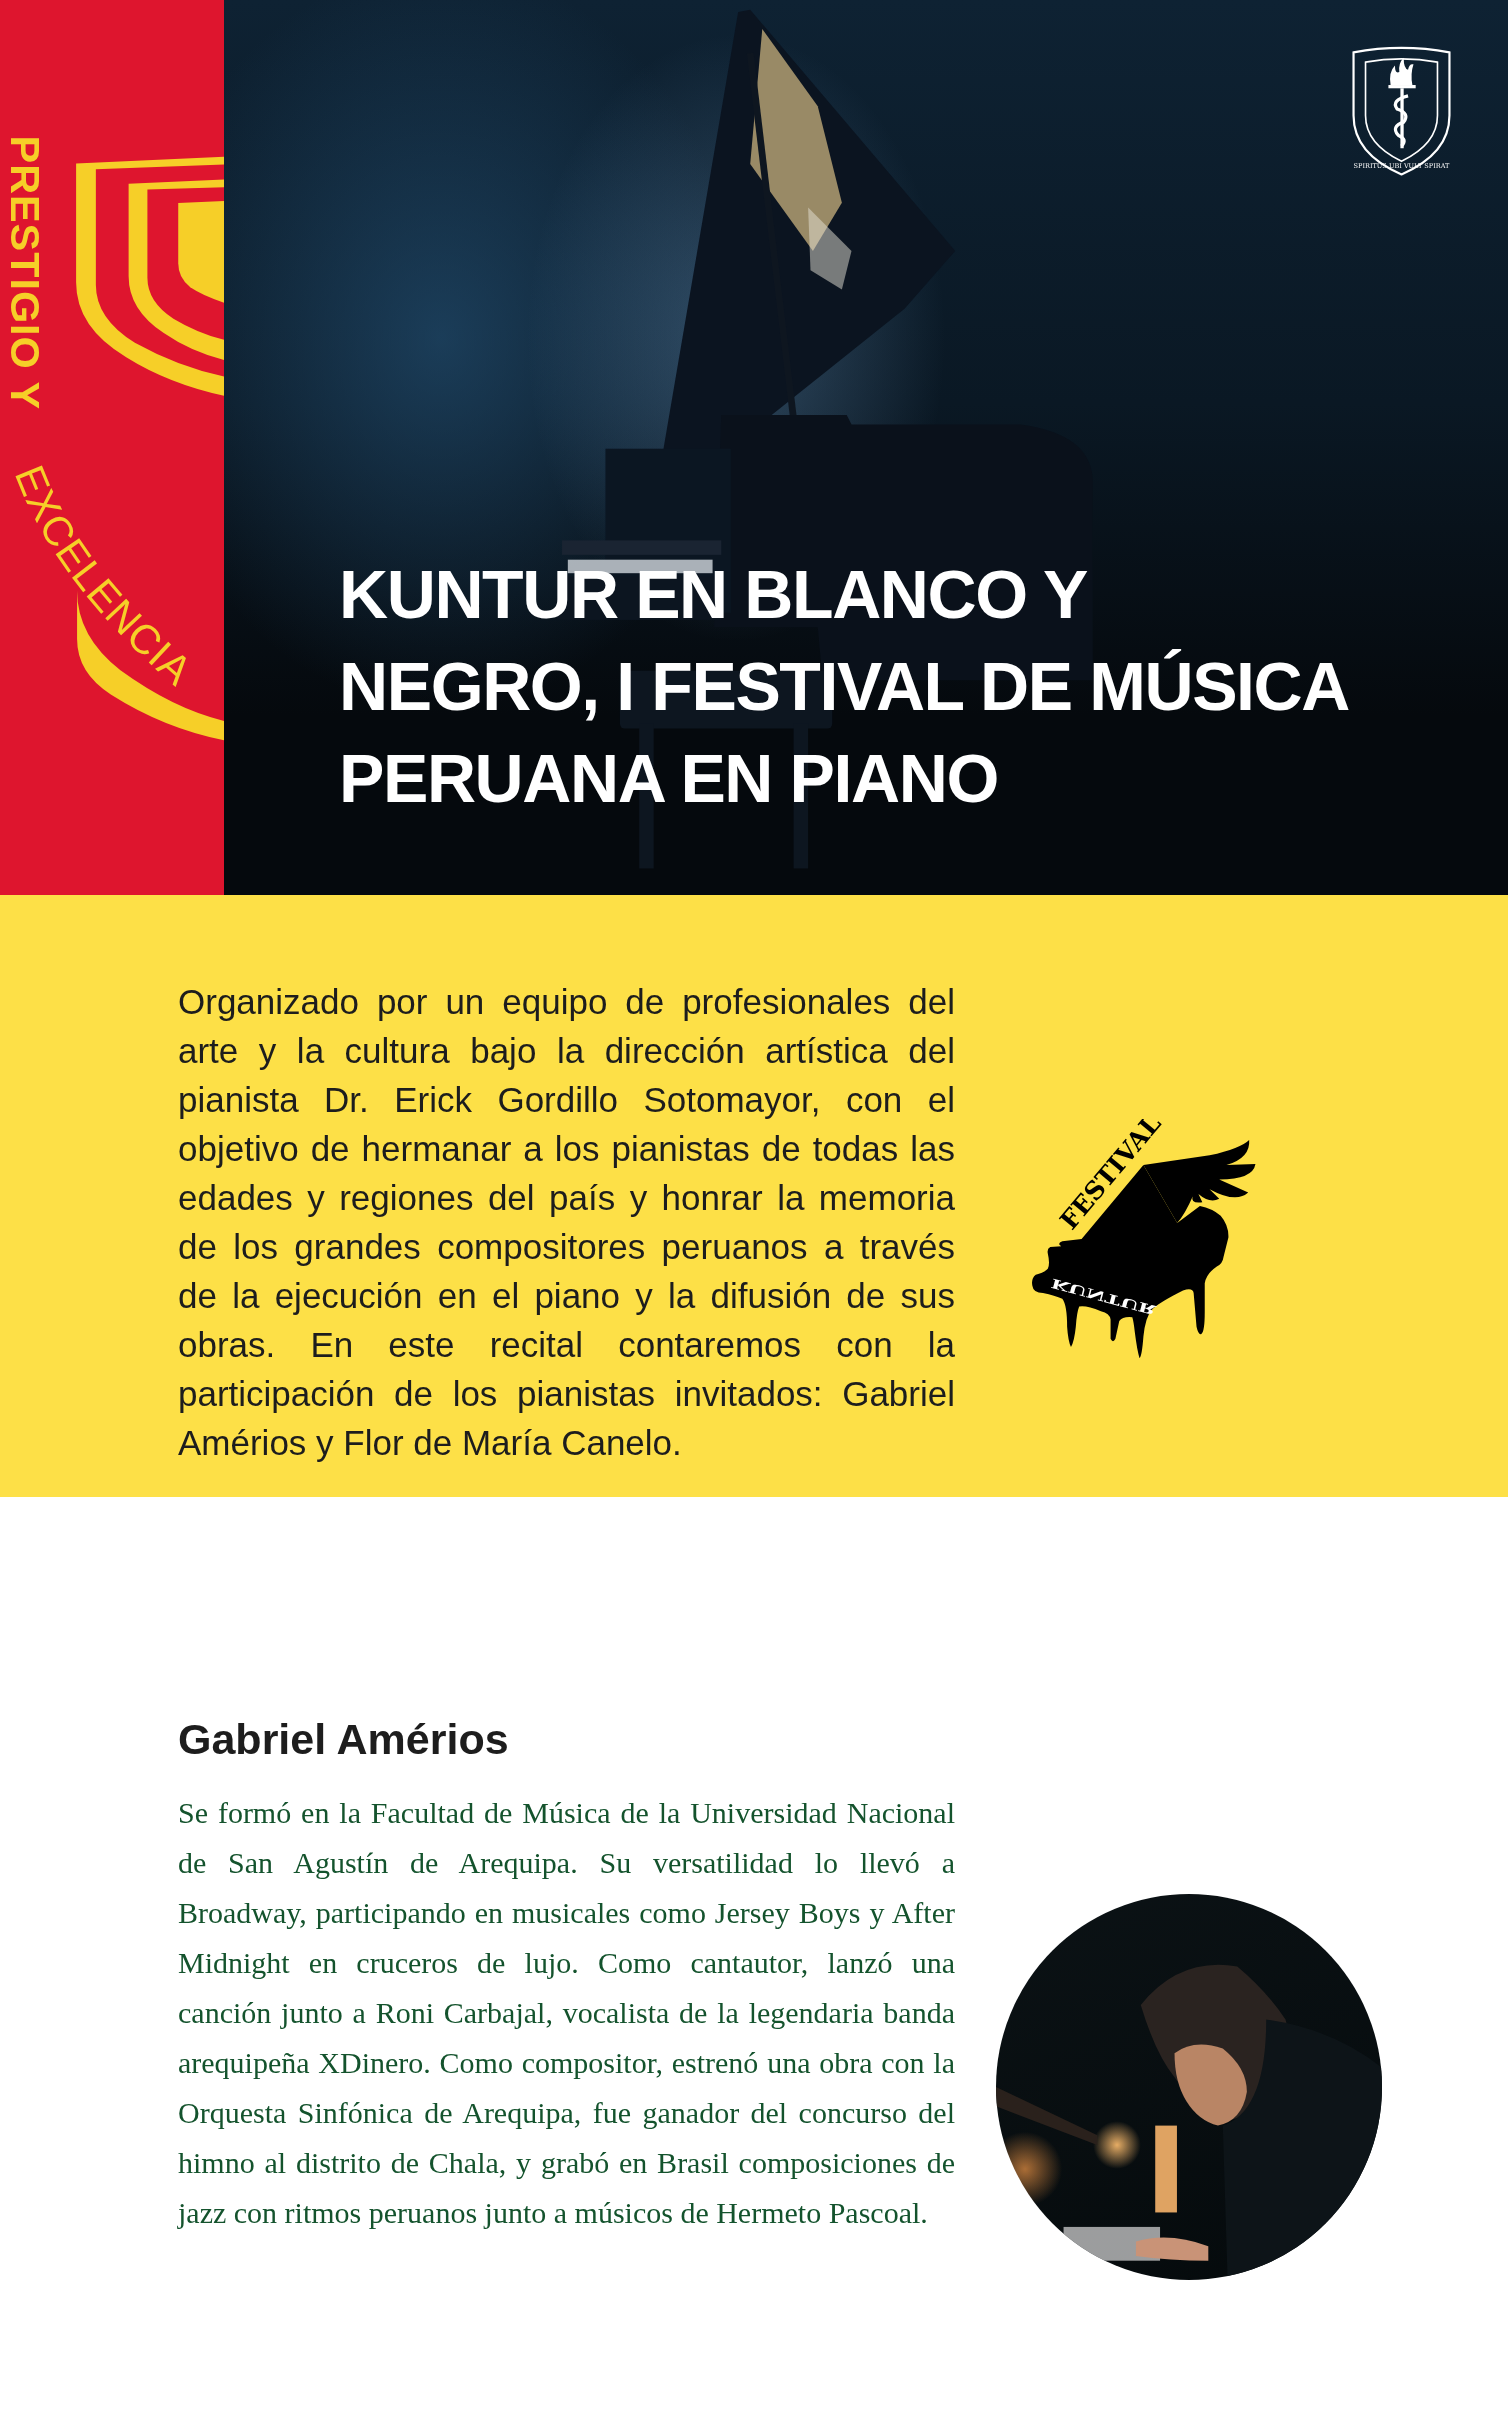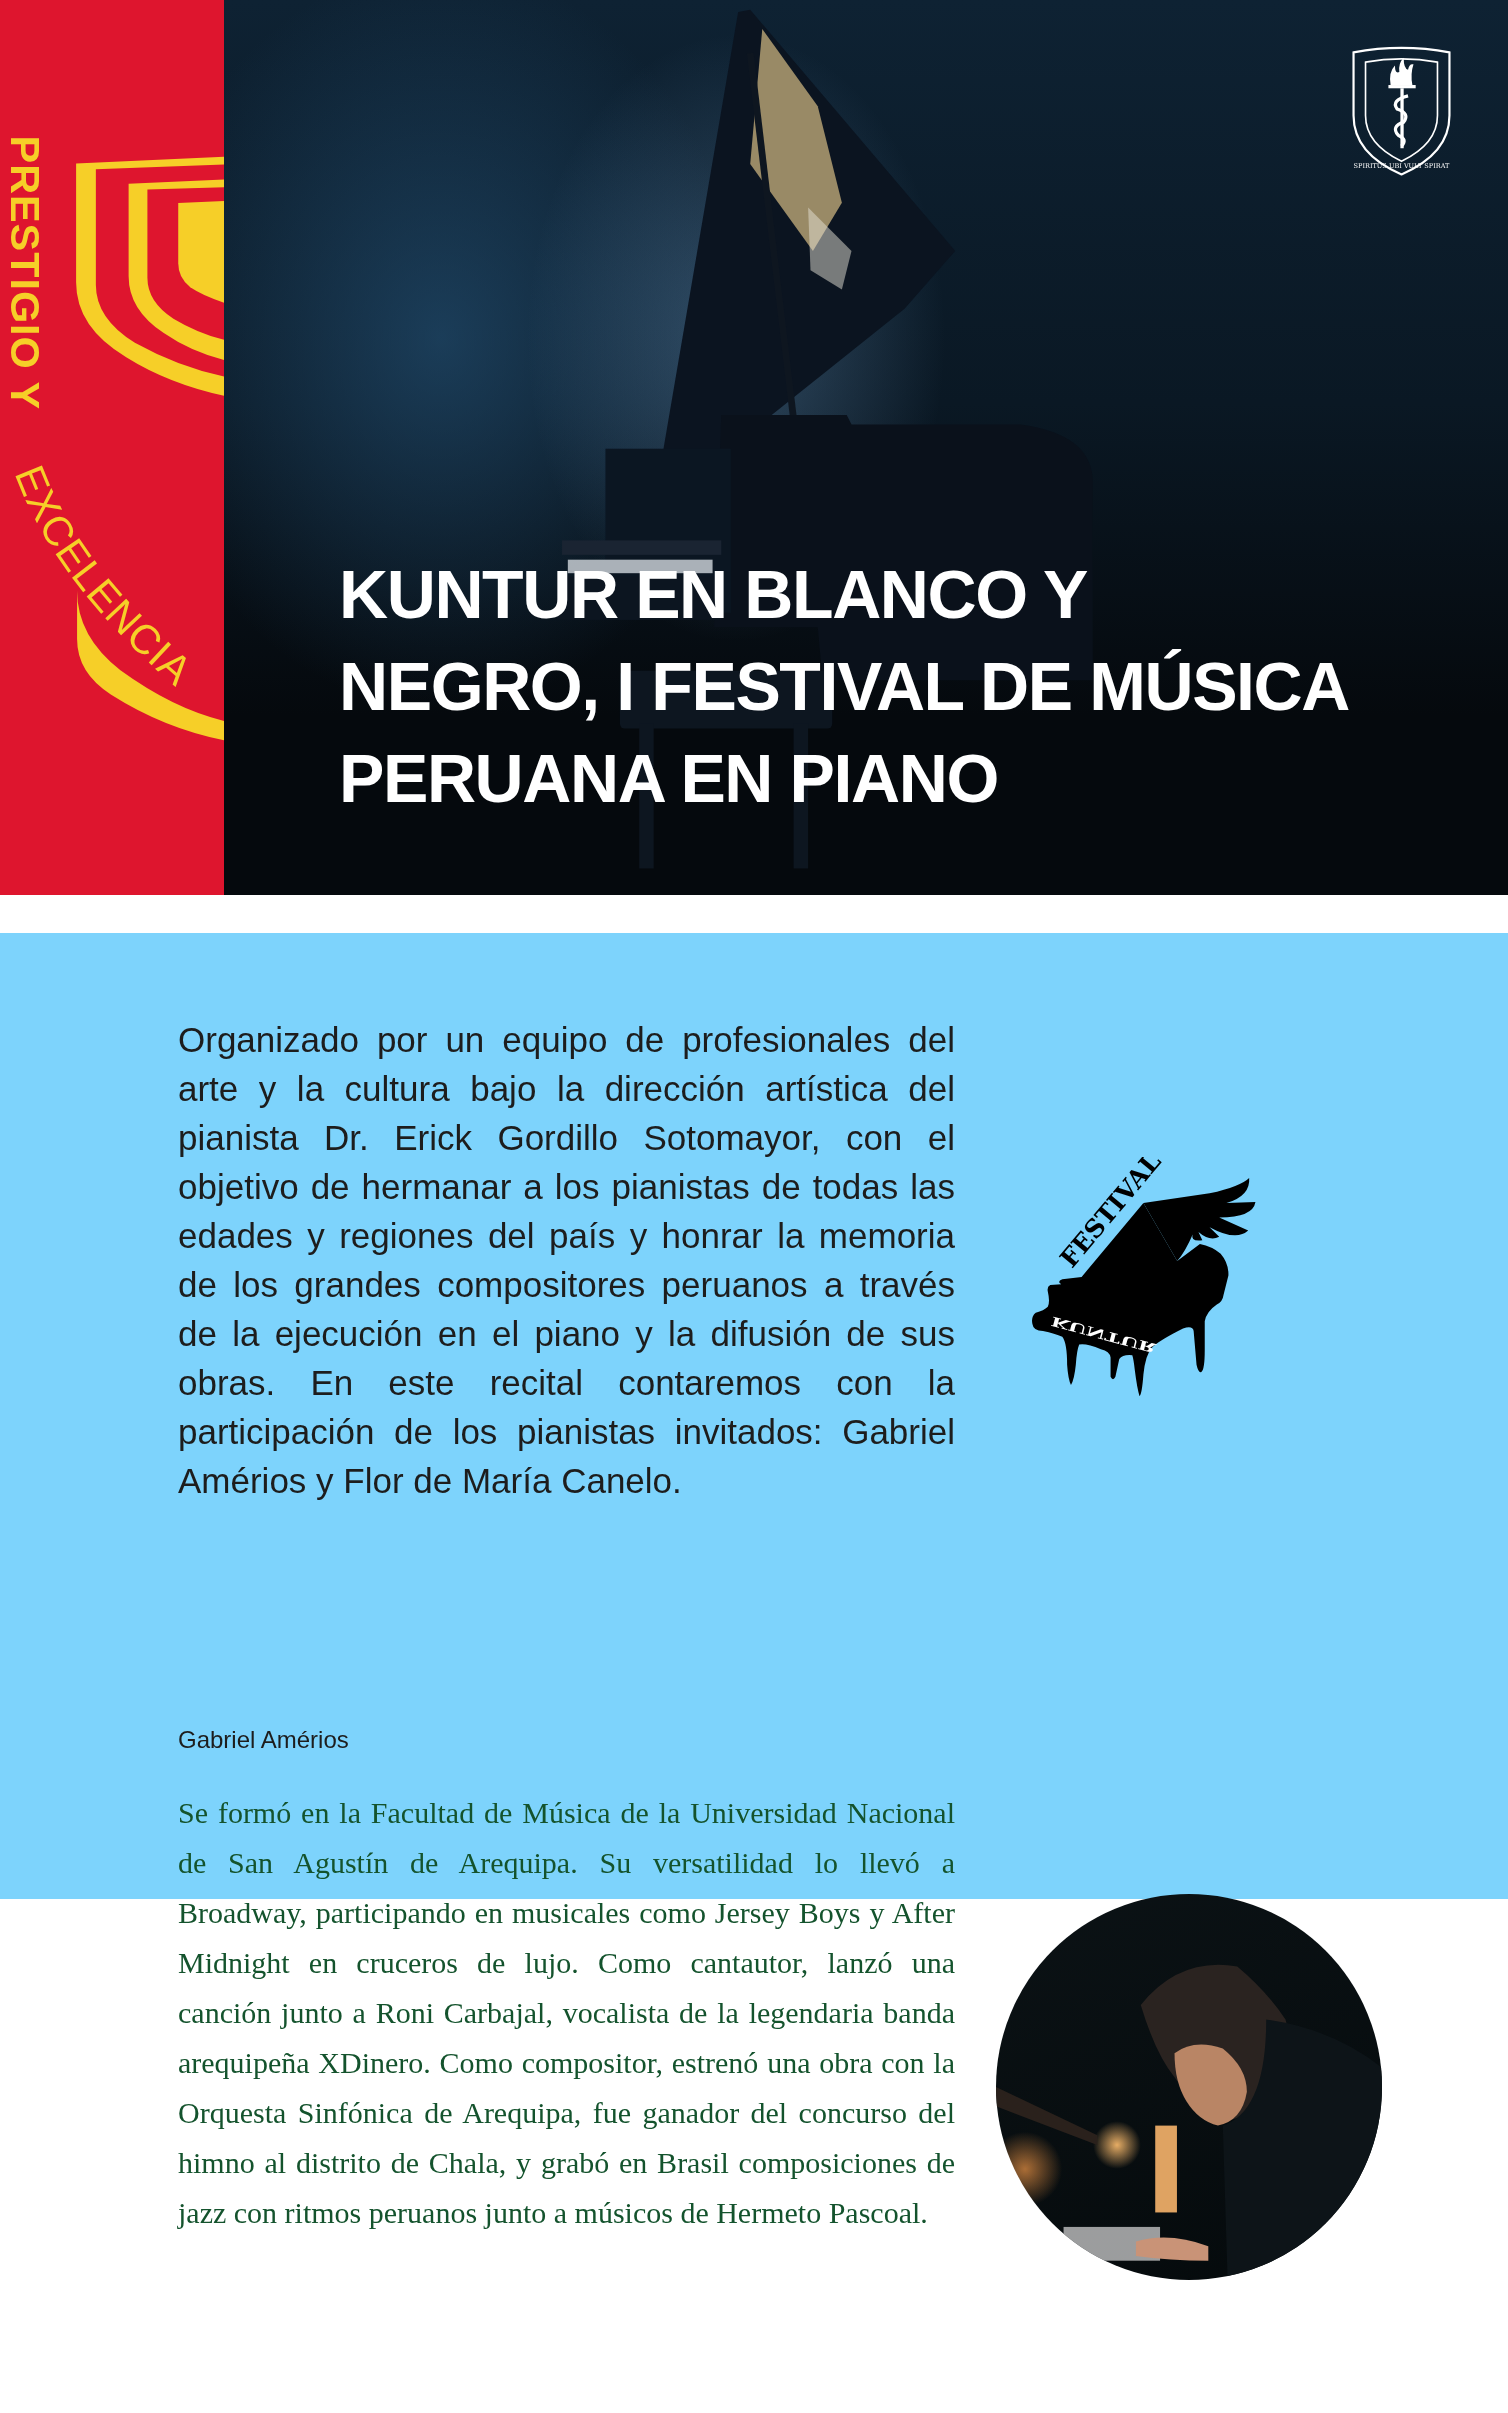--- a/index.html
+++ b/index.html
@@ -16,27 +16,27 @@
       radial-gradient(ellipse 434px 531px at 217px 338px, rgba(40,90,130,0.55), rgba(0,0,0,0) 70%),
       linear-gradient(180deg, #0e2233 0%, #0a1824 45%, #05090d 80%, #05090d 100%);
   }
   .piano-svg { position: absolute; left: 0; top: 0; }
   .crest { position: absolute; left: 1347px; top: 39px; width: 109px; height: 140px; }
   .hero-title { position: absolute; left: 302px; top: 548px; width: 1062px; color: #ffffff;
     font-family: "Liberation Sans", sans-serif; font-weight: 700; font-size: 68px; line-height: 92px; letter-spacing: -1.4px; margin-left: 37px; }
   .hero-title span { display: block; white-space: nowrap; }
 
   
-  .intro { position: absolute; left: 0; top: 933px; width: 1508px; height: 966px; background: #7dd3fc; }
+  .intro { position: absolute; left: 0; top: 895px; width: 1508px; height: 602px; background: #fde047; }
   .intro-text { position: absolute; left: 178px; top: 82px; width: 777px; font-size: 35px; line-height: 49px; text-align: justify; color: #1d1d1d; }
   .festival-logo { position: absolute; left: 1014px; top: 224px; width: 367px; height: 319px; }
 
   
   .bio { position: absolute; left: 178px; width: 777px; }
-  .bio-name { font-size: 24px; font-weight: 400; line-height: 43px; color: #1d1d1d; }
+  .bio-name { font-size: 43px; font-weight: 700; line-height: 43px; color: #1d1d1d; }
   .bio-text { margin-top: 26.5px; font-size: 30px; line-height: 50px; text-align: justify; color: #14532d; font-family: Liberation Serif, serif; }
   .bio1 { top: 1718px; }
   .portrait { position: absolute; width: 386px; height: 386px; border-radius: 50%; overflow: hidden; }
   .portrait1 { left: 996px; top: 1894px; background:
       radial-gradient(circle 34px at 121px 251px, rgba(255,190,110,0.9), rgba(0,0,0,0) 70%),
       radial-gradient(circle 53px at 29px 275px, rgba(240,150,70,0.7), rgba(0,0,0,0) 70%),
       linear-gradient(160deg, #0b1215 0%, #050a0c 100%); }
 </style>
 </head>
 <body>

